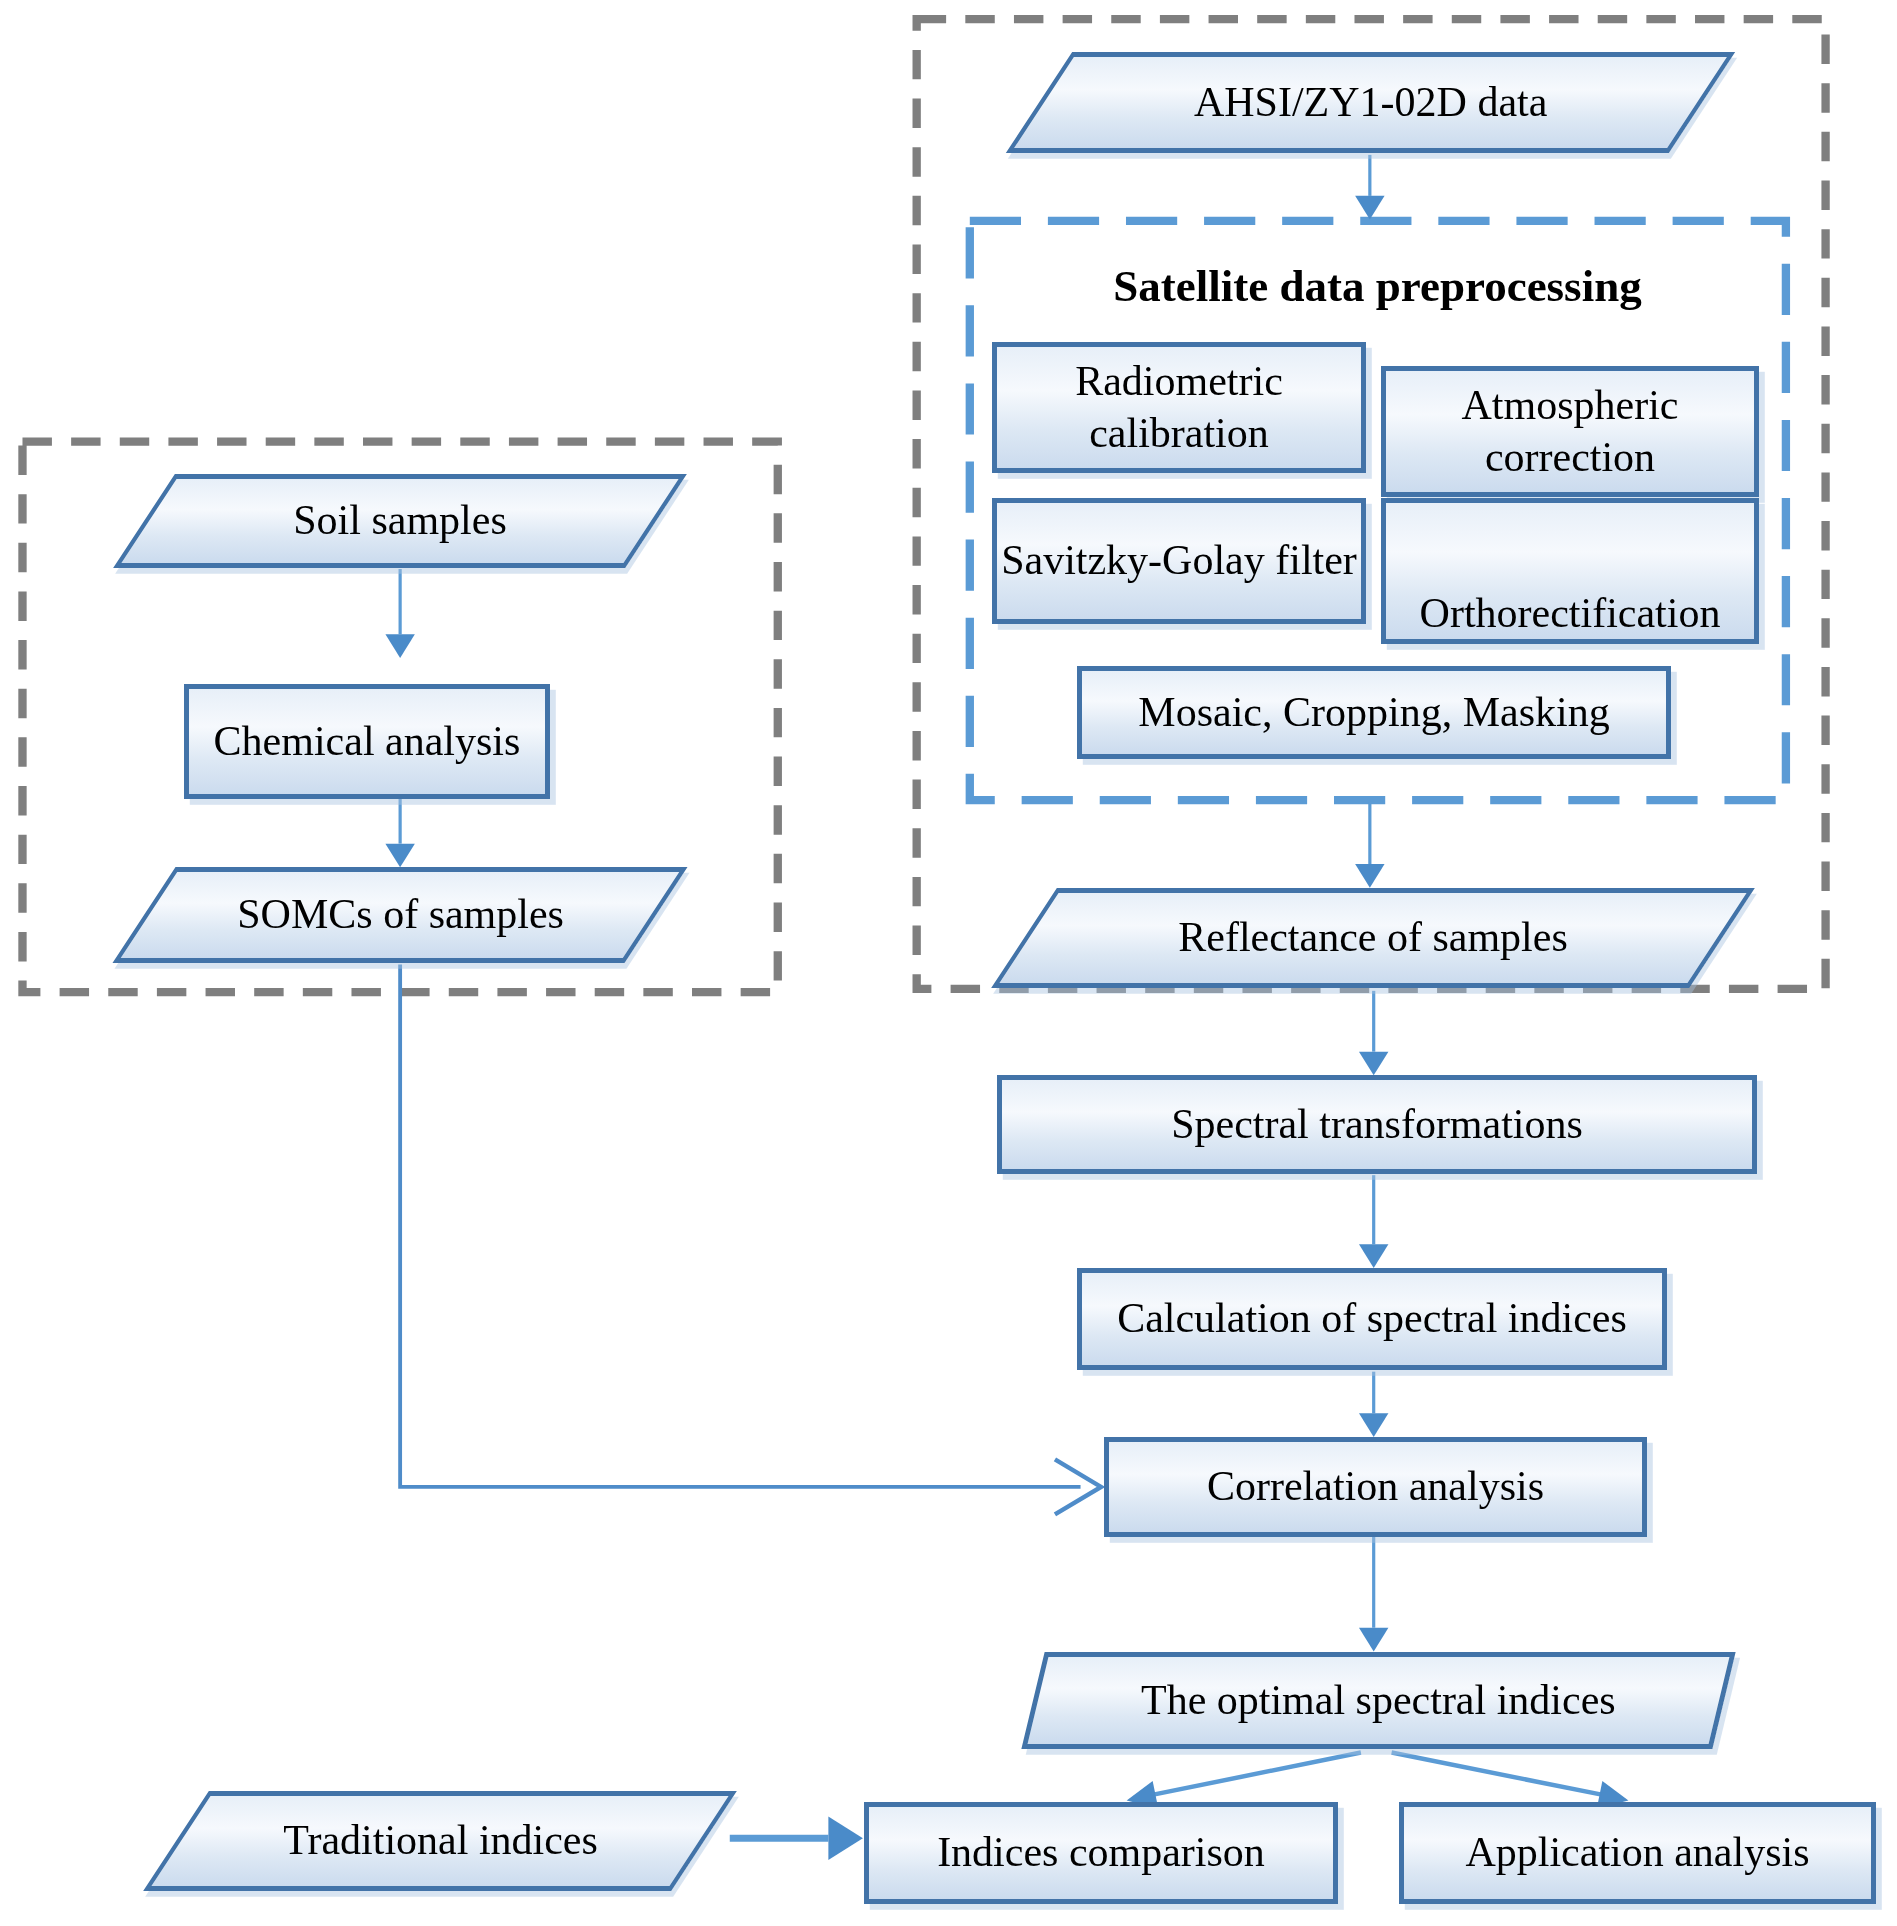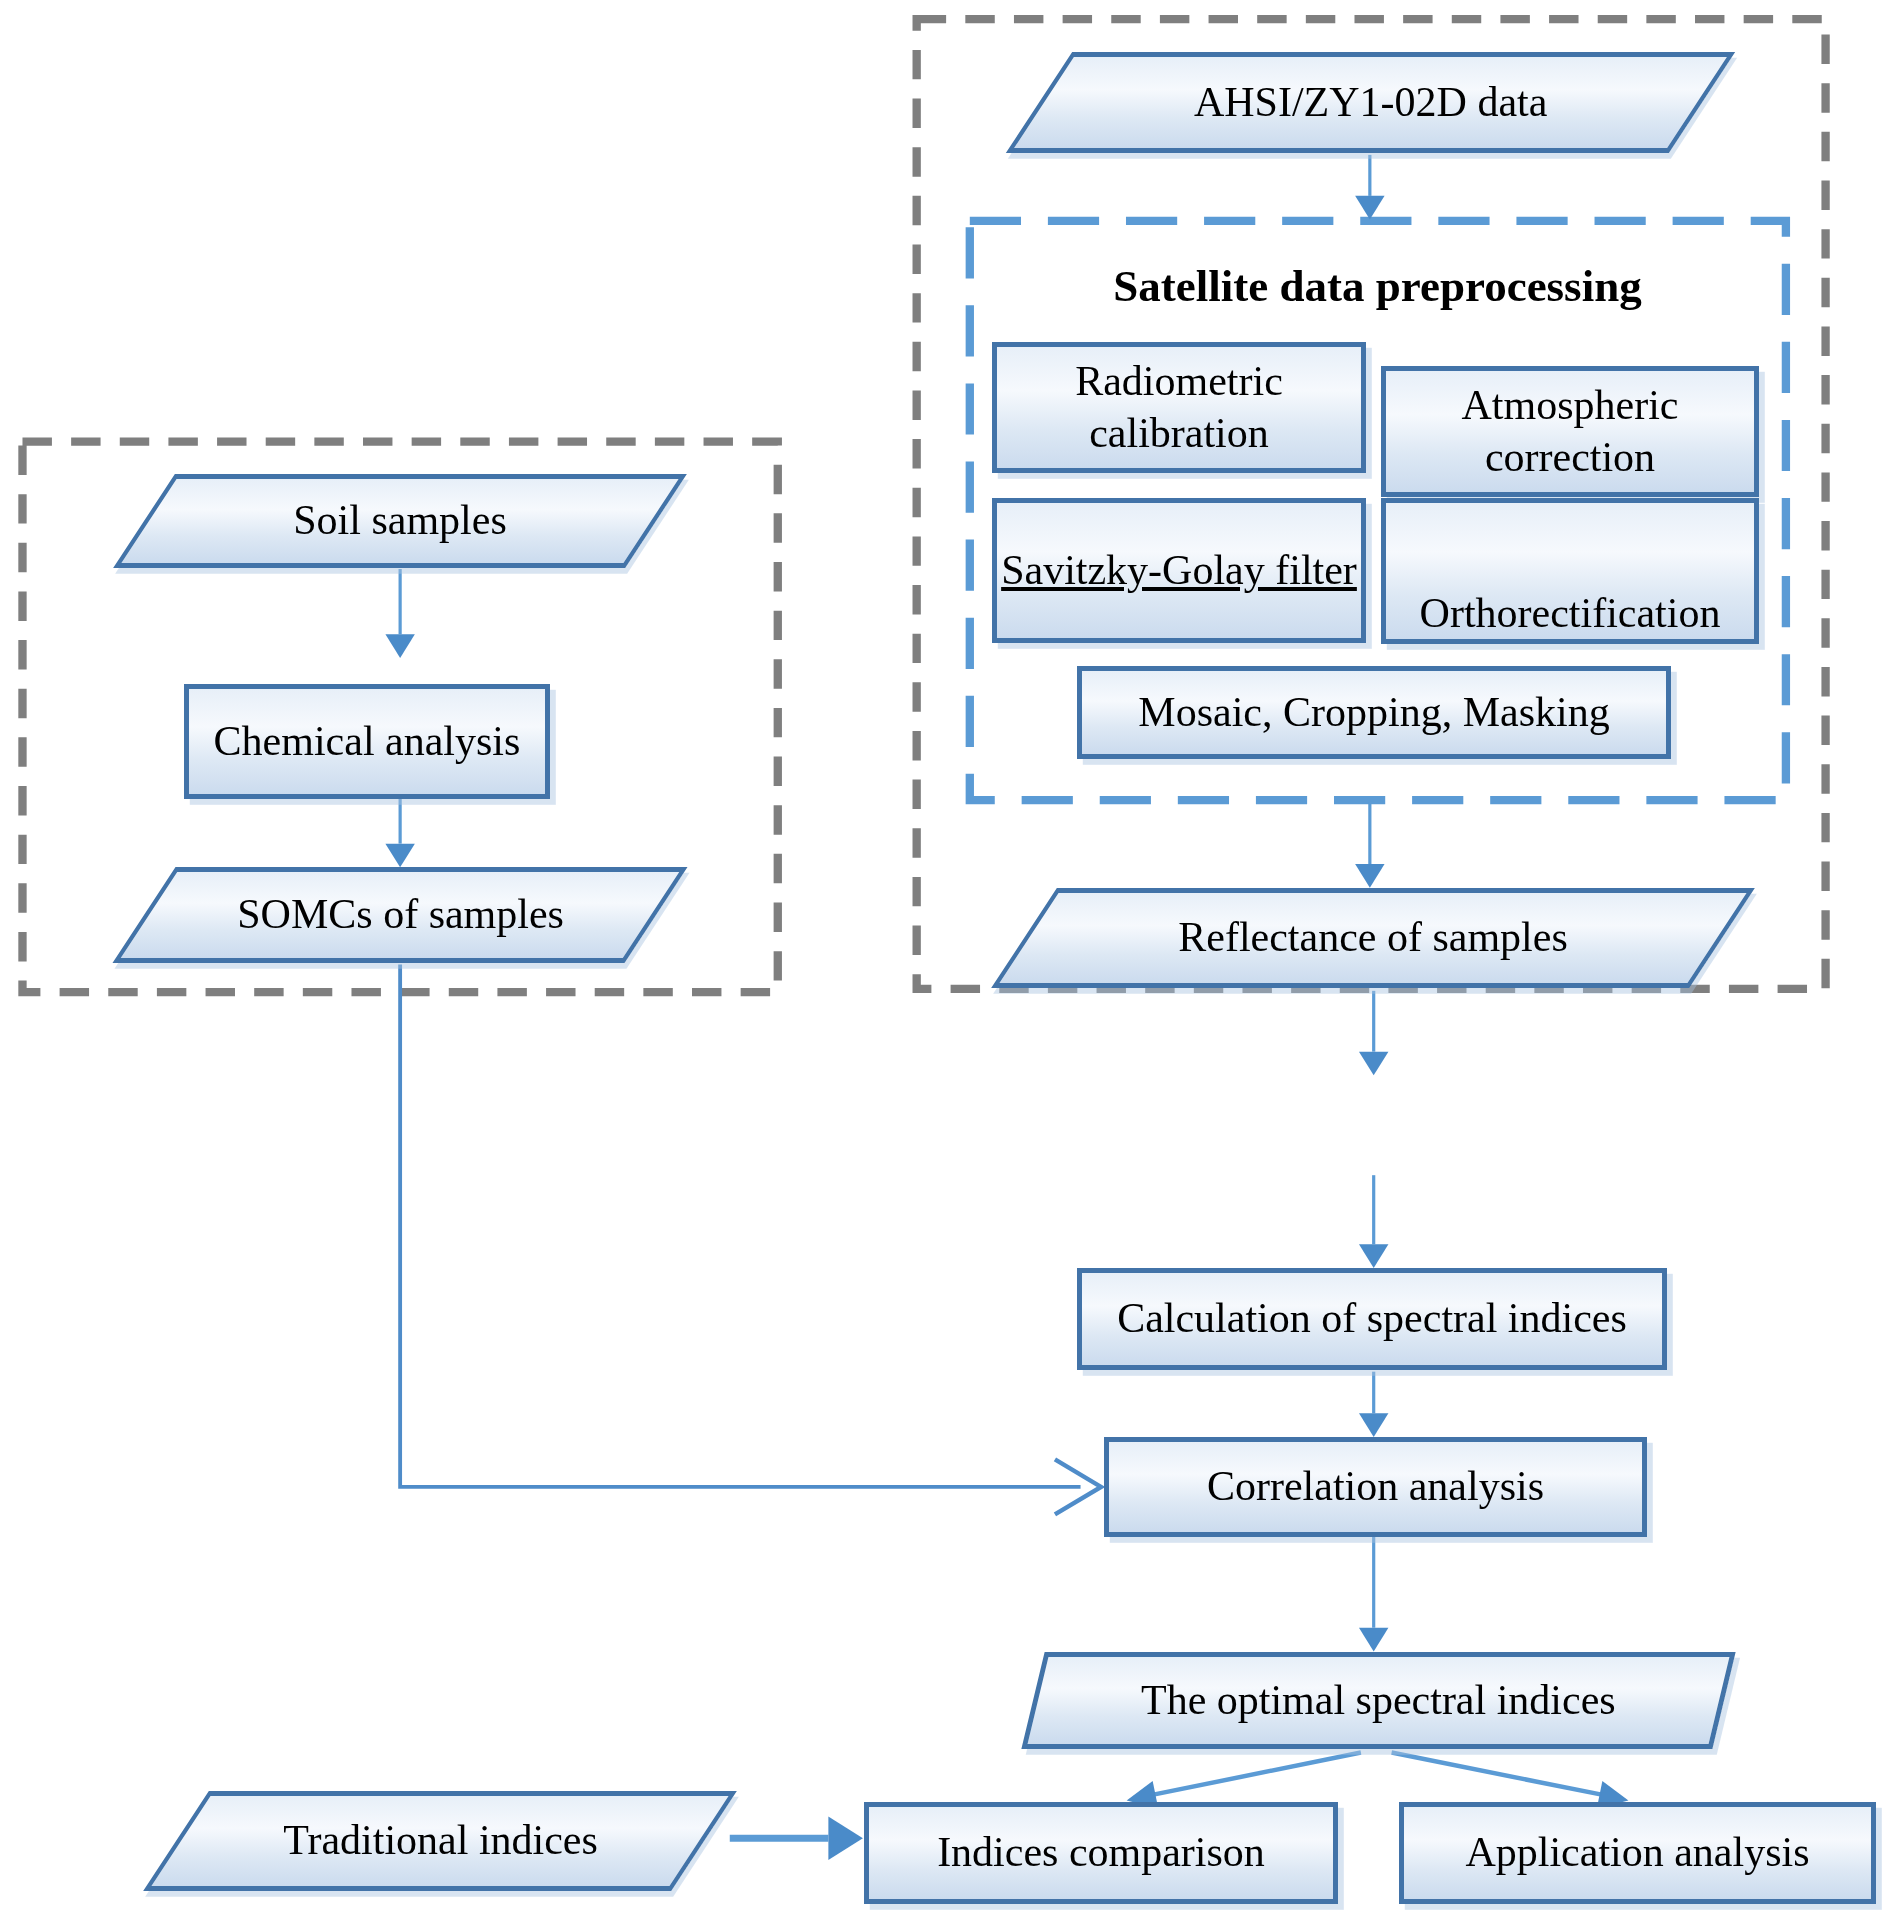--- a/index.html
+++ b/index.html
@@ -29,21 +29,21 @@
   .pre-title{
     position:absolute;z-index:2;
     left:995px;top:255px;width:765px;height:61px;
     display:flex;align-items:center;justify-content:center;
     font-weight:bold;font-size:45px;
   }
   
   #n-ahsi        {left:1039px;top:52px;  width:663px;height:101px;}
   #n-radiometric {left:992px;top:342px; width:374px; height:131px;}
   #n-atmospheric {left:1381px;top:342px; width:378px; height:131px;margin-top:24px;}
-  #n-savitzky    {left:992px;top:498px; width:374px; height:145px;text-decoration:underline;}
+  #n-savitzky    {left:992px;top:498px; width:374px; height:126px;}
   #n-ortho       {left:1381px;top:498px; width:378px; height:146px;align-items:flex-end;}
   #n-mosaic      {left:1077px;top:666px;width:594px; height:93px;}
   #n-reflectance {left:1024px;top:888px;width:698px;height:100px;}
   #n-soil        {left:144px; top:474px; width:512px; height:94px;}
   #n-chemical    {left:184px; top:684px;width:366px; height:115px;}
   #n-somcs       {left:144px; top:867px;width:512px; height:96px;}
   #n-spectral    {left:997px;top:1075px;width:760px;height:99px;}
   #n-calculation {left:1077px;top:1268px;width:590px; height:102px;}
   #n-correlation {left:1104px;top:1437px;width:543px; height:100px;}
   #n-optimal     {left:1033px;top:1652px;width:691px;height:97px;}
@@ -135,20 +135,23 @@
   <div class="node para" id="n-soil">
     <span class="label">Soil samples</span>
   </div>
   <div class="node" id="n-chemical">
     <span class="label">Chemical analysis</span>
   </div>
   <div class="node para" id="n-somcs">
     <span class="label">SOMCs of samples</span>
   </div>
 
+  <div class="node" id="n-spectral">
+    <span class="label">Spectral transformations</span>
+  </div>
   <div class="node" id="n-calculation">
     <span class="label">Calculation of spectral indices</span>
   </div>
   <div class="node" id="n-correlation">
     <span class="label">Correlation analysis</span>
   </div>
   <div class="node para-slight" id="n-optimal">
     <span class="label">The optimal spectral indices</span>
   </div>
   <div class="node para" id="n-traditional">

